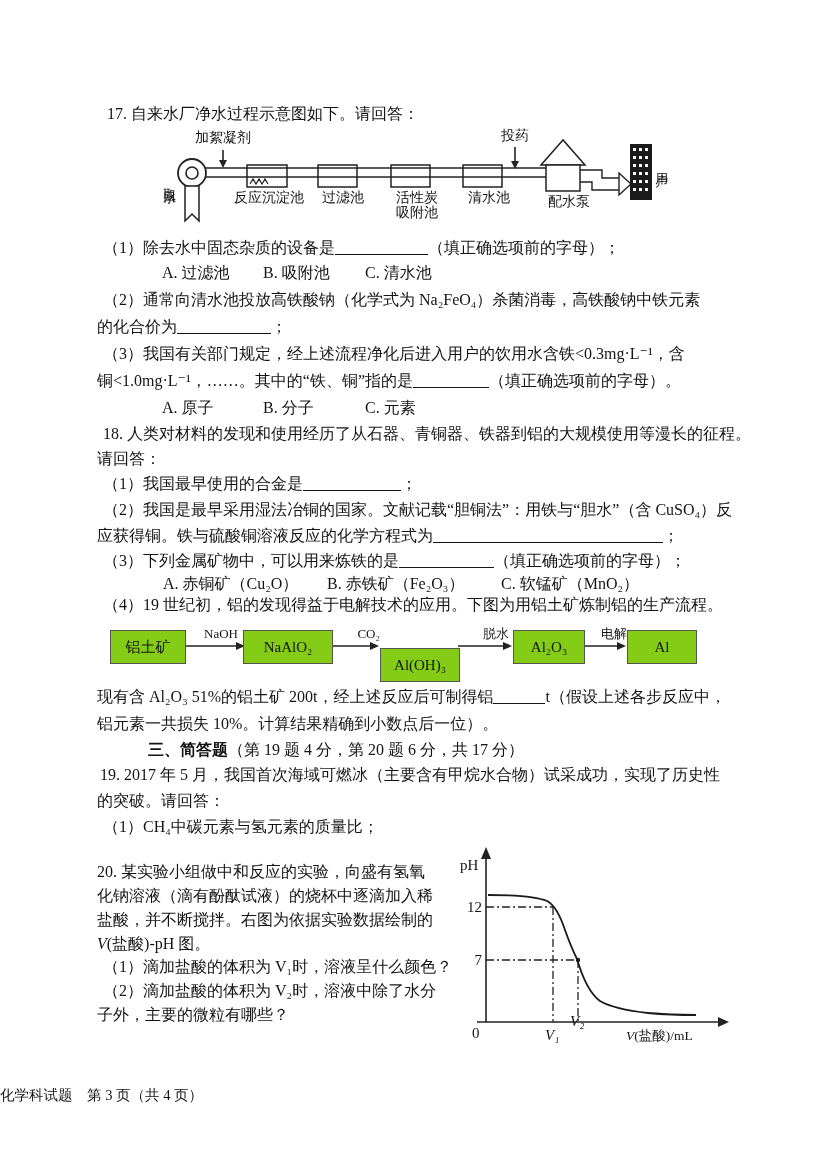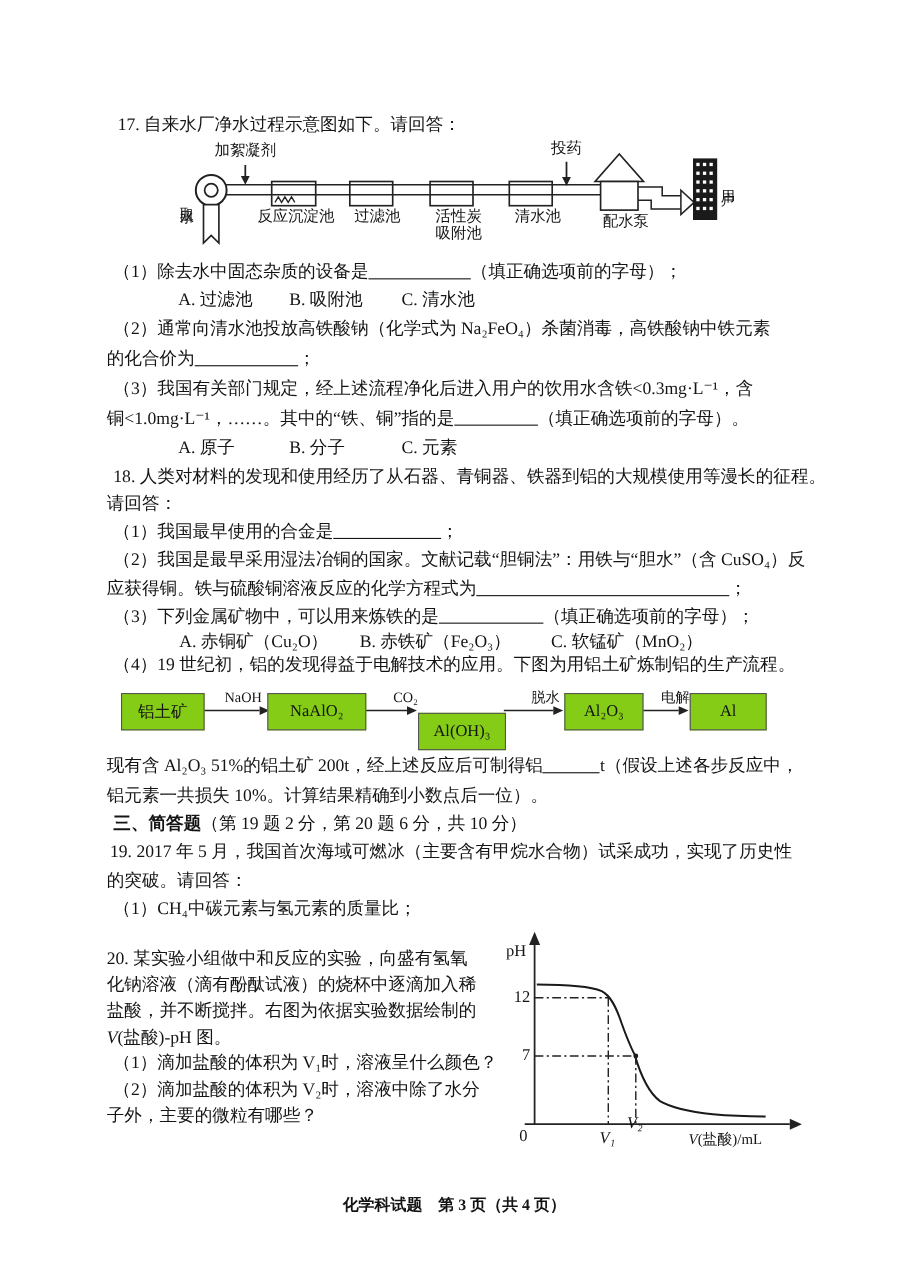--- a/index.html
+++ b/index.html
@@ -1,29 +1,29 @@
 <!DOCTYPE html>
 <html><head>
 <meta charset="utf-8">
 <style>
   html,body{margin:0;padding:0;background:#ffffff;}
   .page{position:relative;width:826px;height:1169px;background:#fff;overflow:hidden;
         font-family:"Liberation Serif","DejaVu Serif",serif;color:#141414;}
   .line{position:absolute;white-space:nowrap;font-size:16px;line-height:1.2;}
   .blank{display:inline-block;border-bottom:1px solid #141414;height:15px;vertical-align:-2px;}
-  .bold{font-weight:bold;}
+  .bold{font-weight:bold;margin-left:45px;}
   .diagram{position:absolute;}
   .dlabel{position:absolute;font-size:14px;line-height:1.1;white-space:nowrap;}
   .dlabel.c{text-align:right;}
   .vert{writing-mode:vertical-rl;text-orientation:upright;letter-spacing:2px;font-size:13px;}
   .fbox{position:absolute;border:1.5px solid #555;background:#84cc16;display:flex;
         align-items:center;justify-content:center;font-size:15px;}
   .it{font-style:italic;}
   svg{position:absolute;left:0;top:0;}
-  .footer{position:absolute;left:0;width:100%;text-align:center;font-size:14.5px;font-weight:bold;}
+  .footer{position:absolute;left:0;width:100%;font-size:14.5px;}
 </style>
 </head>
 <body>
 
 <div class="page">
 
   <div class="line" style="left:107px;top:104px">17. 自来水厂净水过程示意图如下。请回答：</div>
 
   <div class="diagram" style="left:140px;top:128px;width:560px;height:100px">
     <svg width="560" height="100" viewBox="0 0 560 100">
@@ -130,21 +130,21 @@
     <div class="fbox" style="left:527px;top:2px;width:68px;height:32px">Al</div>
     <div class="dlabel c" style="left:84px;top:-1px;width:54px;font-size:13px">NaOH</div>
     <div class="dlabel c" style="left:226px;top:-1px;width:54px;font-size:13px">CO₂</div>
     <div class="dlabel c" style="left:355px;top:-1px;width:54px;font-size:13px">脱水</div>
     <div class="dlabel c" style="left:473px;top:-1px;width:54px;font-size:13px">电解</div>
   </div>
 
   <div class="line" style="left:97px;top:687px"><span>现有含 Al₂O₃ 51%的铝土矿 200t，经上述反应后可制得铝</span><span class="blank" style="width:52px"></span><span>t（假设上述各步反应中，</span></div>
   <div class="line" style="left:97px;top:714px">铝元素一共损失 10%。计算结果精确到小数点后一位）。</div>
 
-  <div class="line" style="left:103px;top:740px"><span class="bold">三、简答题</span><span>（第 19 题 2 分，第 20 题 6 分，共 10 分）</span></div>
+  <div class="line" style="left:103px;top:740px"><span class="bold">三、简答题</span><span>（第 19 题 4 分，第 20 题 6 分，共 17 分）</span></div>
 
   <div class="line" style="left:100px;top:765px">19. 2017 年 5 月，我国首次海域可燃冰（主要含有甲烷水合物）试采成功，实现了历史性</div>
   <div class="line" style="left:97px;top:791px">的突破。请回答：</div>
   <div class="line" style="left:103px;top:817px">（1）CH₄中碳元素与氢元素的质量比；</div>
 
   <div class="line" style="left:97px;top:862px">20. 某实验小组做中和反应的实验，向盛有氢氧</div>
   <div class="line" style="left:97px;top:886px">化钠溶液（滴有酚酞试液）的烧杯中逐滴加入稀</div>
   <div class="line" style="left:97px;top:910px">盐酸，并不断搅拌。右图为依据实验数据绘制的</div>
   <div class="line" style="left:97px;top:934px"><span class="it">V</span><span>(盐酸)-pH 图。</span></div>
   <div class="line" style="left:103px;top:957px">（1）滴加盐酸的体积为 V₁时，溶液呈什么颜色？</div>

